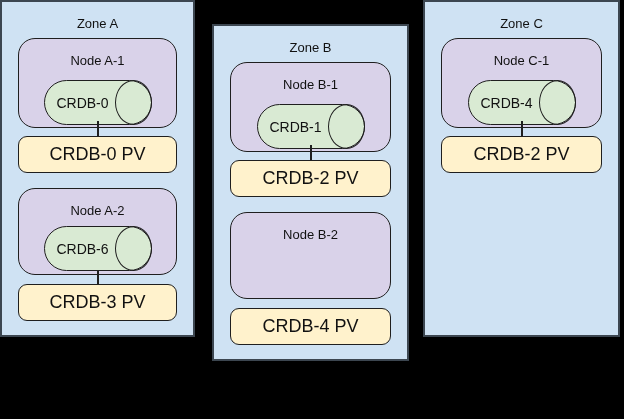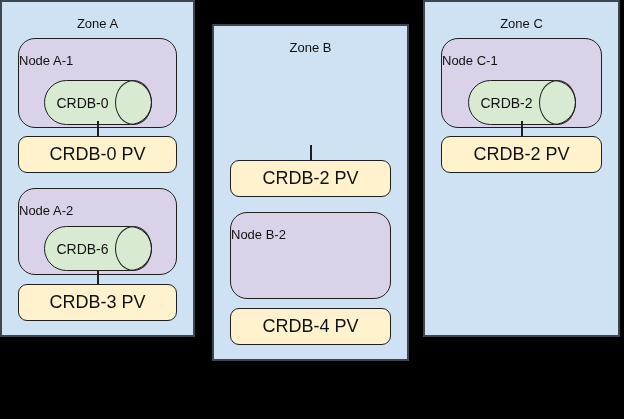--- a/index.html
+++ b/index.html
@@ -38,21 +38,21 @@
     position:absolute;left:16px;right:16px;
     background:var(--node-fill);
     border:1px solid var(--inner-border);
     border-radius:17px;
     box-sizing:border-box;
   }
   .node.slot1{top:36px;height:90px;}
   .node.slot2{top:186px;height:87px;}
   .node-title{
     position:absolute;top:14px;left:0;right:0;
-    font-size:13px;line-height:15px;
+    text-align:center;font-size:13px;line-height:15px;
   }
   .cylinder{
     position:absolute;left:50%;margin-left:-54px;
     width:108px;height:45px;
   }
   .slot1 .cylinder{top:41px;}
   .slot2 .cylinder{top:37px;}
   .cyl-body{
     position:absolute;left:0;top:0;right:0;bottom:0;
     background:var(--cylinder-fill);
@@ -122,20 +122,28 @@
     </div>
     <div class="connector c2"></div>
     <div class="pv pv2">
       <span class="pv-label">CRDB-3 PV</span>
     </div>
   </div>
 
   <div class="zone zone-b">
     <div class="zone-title">Zone B</div>
 
+    <div class="node slot1">
+      <div class="node-title">Node B-1</div>
+      <div class="cylinder">
+        <div class="cyl-body"></div>
+        <div class="cyl-cap"></div>
+        <div class="cyl-label">CRDB-1</div>
+      </div>
+    </div>
     <div class="connector c1"></div>
     <div class="pv pv1">
       <span class="pv-label">CRDB-2 PV</span>
     </div>
 
     <div class="node slot2">
       <div class="node-title">Node B-2</div>
     </div>
     <div class="pv pv2">
       <span class="pv-label">CRDB-4 PV</span>
@@ -143,21 +151,21 @@
   </div>
 
   <div class="zone zone-c">
     <div class="zone-title">Zone C</div>
 
     <div class="node slot1">
       <div class="node-title">Node C-1</div>
       <div class="cylinder">
         <div class="cyl-body"></div>
         <div class="cyl-cap"></div>
-        <div class="cyl-label">CRDB-2</div>
+        <div class="cyl-label">CRDB-4</div>
       </div>
     </div>
     <div class="connector c1"></div>
     <div class="pv pv1">
       <span class="pv-label">CRDB-2 PV</span>
     </div>
 
   </div>
 
 </div>

